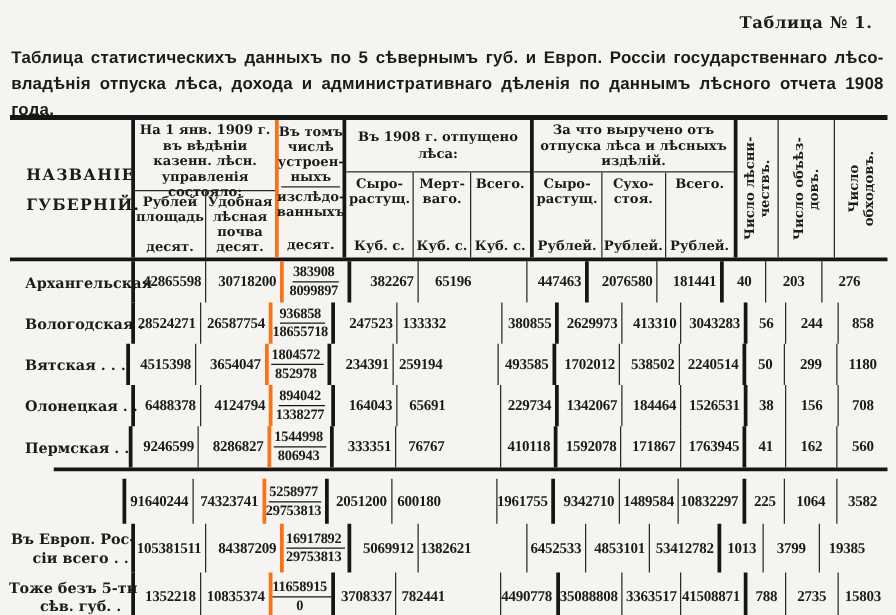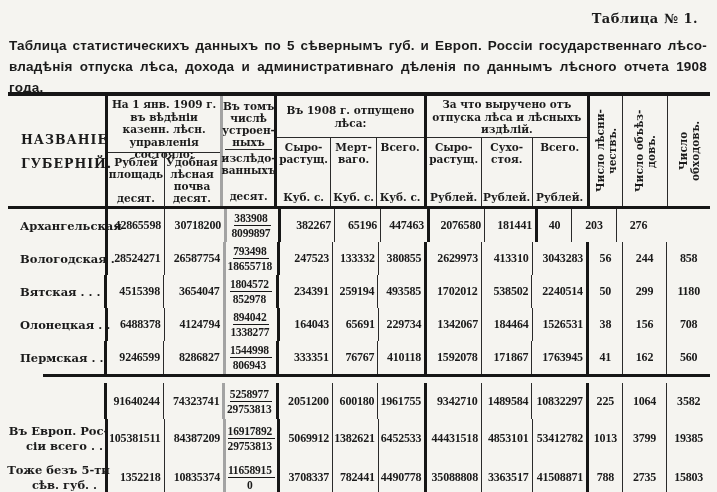--- a/index.html
+++ b/index.html
@@ -26,24 +26,24 @@
   
   .tbl{
     position:absolute;top:92px;left:8px;width:702px;
     border-top:4px solid #161616;
   }
   .c{box-sizing:border-box;}
   
   .c0{width:97px;}
   .c1{width:59px;border-left:3px solid #161616;}
   .c2{width:60px;border-left:1px solid #2a2a2a;}
-  .c3{width:54px;border-left:3px solid #a3a3a3;}
+  .c3{width:54px;border-left:3px solid #f97316;}
   .c4{width:56px;border-left:3px solid #161616;}
   .c5{width:46px;border-left:1px solid #2a2a2a;}
-  .c6{width:47px;border-left:1px solid #2a2a2a;}
+  .c6{width:47px;border-left:1px solid #2a2a2a;margin-left:41px;}
   .c7{width:57px;border-left:3px solid #161616;}
   .c8{width:51px;border-left:1px solid #2a2a2a;}
   .c9{width:55px;border-left:1px solid #2a2a2a;}
   .c10{width:36px;border-left:3px solid #161616;}
   .c11{width:45px;border-left:1px solid #2a2a2a;}
   .c12{width:44px;border-left:1px solid #2a2a2a;}
 
   
   .thead{
     display:flex;height:110px;
@@ -233,21 +233,21 @@
           <div class="c c8 num">181441</div>
           <div class="c c10 num cnt">40</div>
           <div class="c c11 num cnt">203</div>
           <div class="c c12 num cnt">276</div>
         </div>
         <div class="trow">
           <div class="c c0 label">Вологодская .</div>
           <div class="c c1 num">28524271</div>
           <div class="c c2 num">26587754</div>
           <div class="c c3 stacked">
-            <div class="st st-top">793498</div>
+            <div class="st st-top">936858</div>
             <div class="st">18655718</div>
           </div>
           <div class="c c4 num">247523</div>
           <div class="c c5 num">133332</div>
           <div class="c c6 num">380855</div>
           <div class="c c7 num">2629973</div>
           <div class="c c8 num">413310</div>
           <div class="c c9 num">3043283</div>
           <div class="c c10 num cnt">56</div>
           <div class="c c11 num cnt">244</div>
@@ -341,21 +341,20 @@
           </div>
           <div class="c c1 num">105381511</div>
           <div class="c c2 num">84387209</div>
           <div class="c c3 stacked">
             <div class="st st-top">16917892</div>
             <div class="st">29753813</div>
           </div>
           <div class="c c4 num">5069912</div>
           <div class="c c5 num">1382621</div>
           <div class="c c6 num">6452533</div>
-          <div class="c c7 num">44431518</div>
           <div class="c c8 num">4853101</div>
           <div class="c c9 num">53412782</div>
           <div class="c c10 num cnt">1013</div>
           <div class="c c11 num cnt">3799</div>
           <div class="c c12 num cnt">19385</div>
         </div>
         <div class="trow tall">
           <div class="c c0 sum-label">
             <div>Тоже безъ 5-ти</div>
             <div class="l2">сѣв. губ.  .</div>

